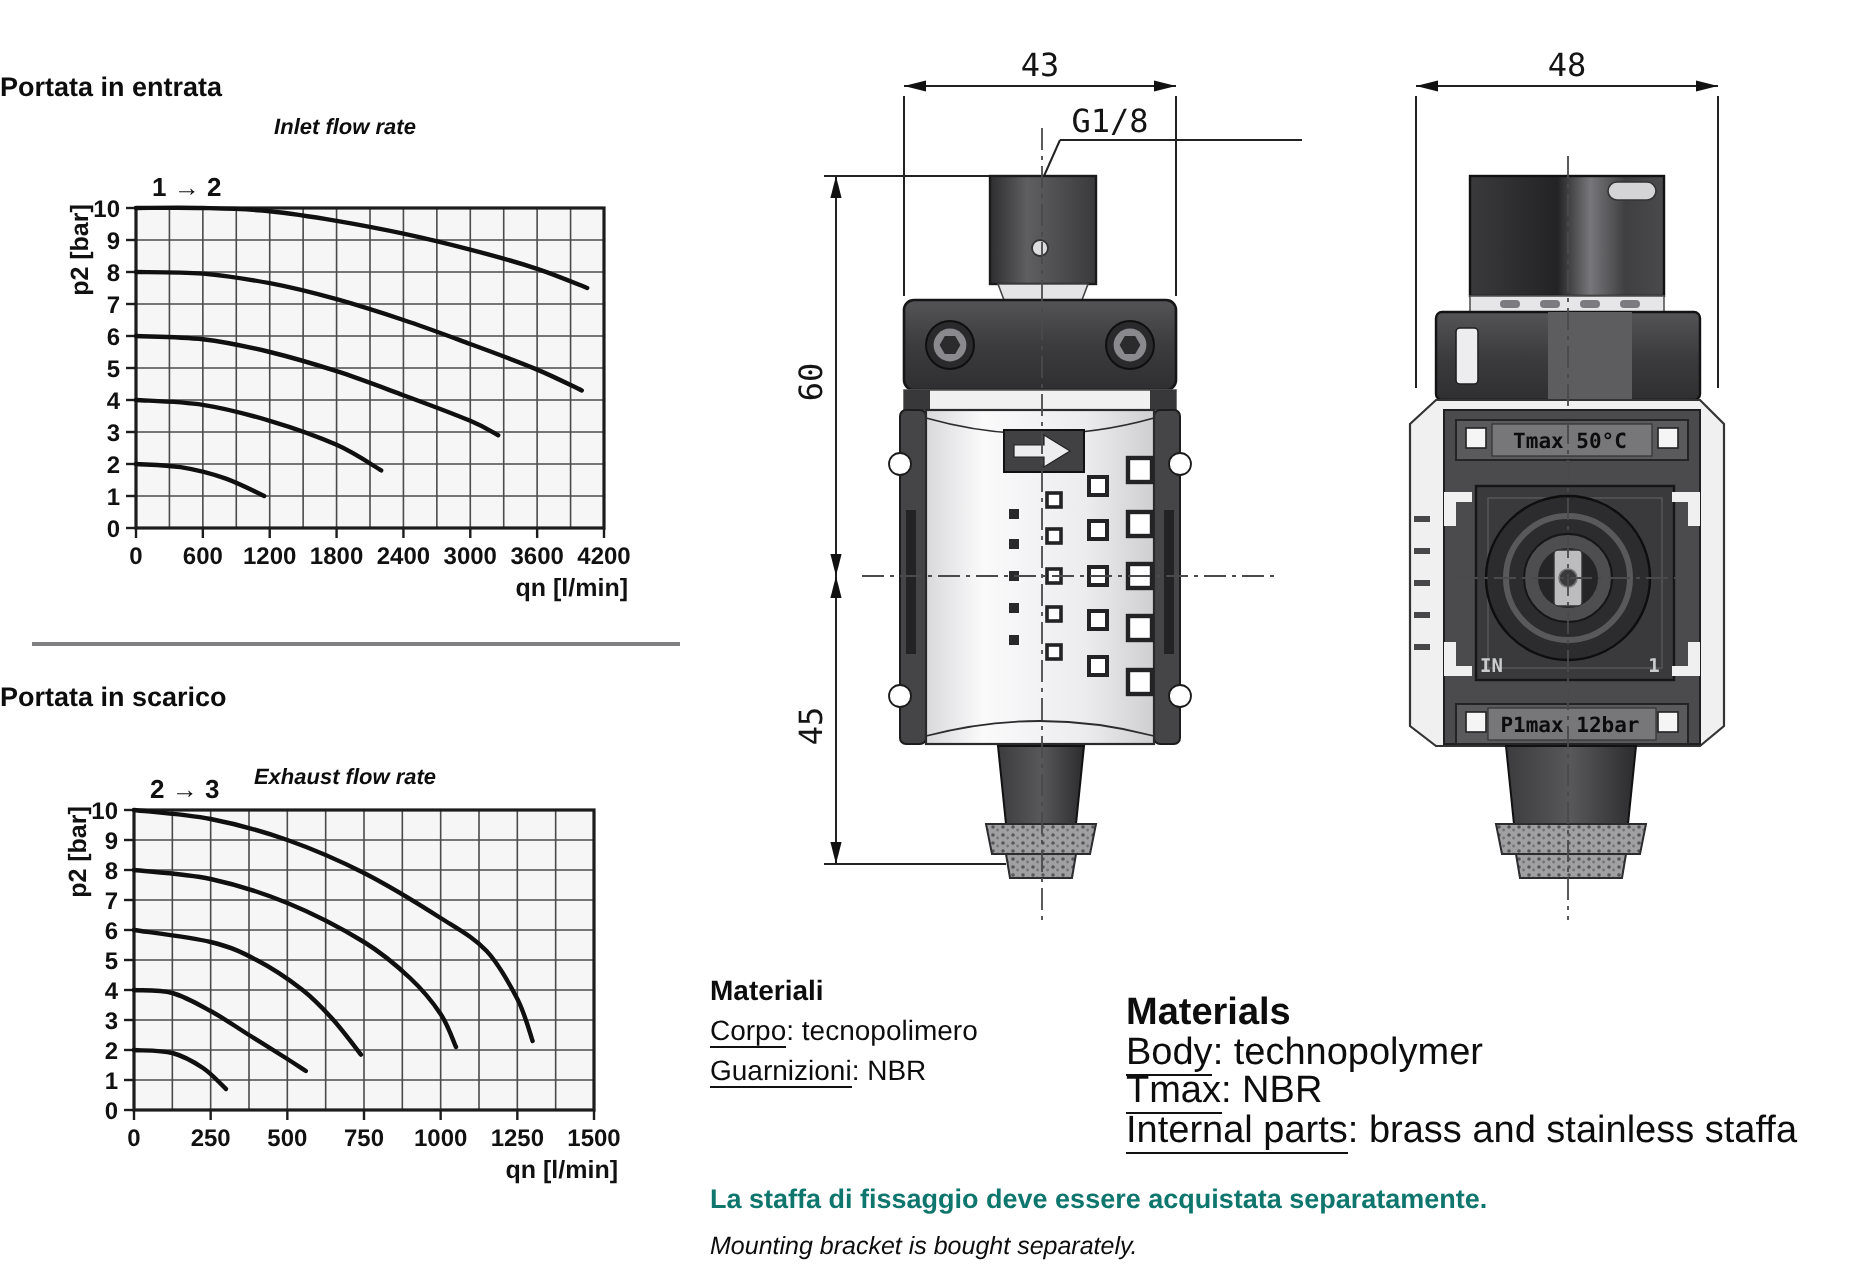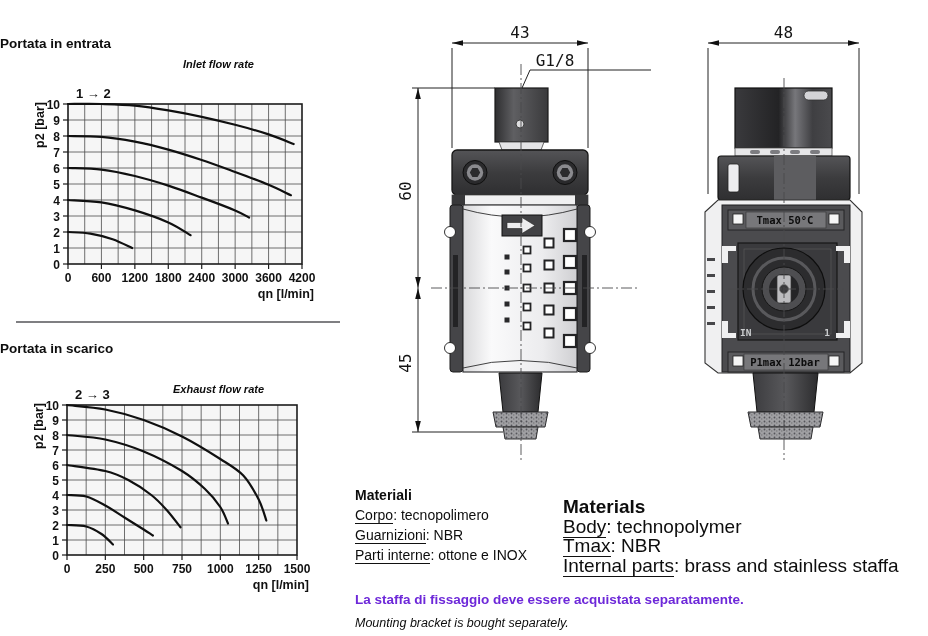--- a/index.html
+++ b/index.html
@@ -1,20 +1,20 @@
 <!DOCTYPE html>
 <html><head>
 <meta charset="utf-8">
 <style>
   html,body{margin:0;padding:0;background:#fff;}
   #page{position:relative;width:928px;height:636px;background:#ffffff;overflow:hidden;
         font-family:"Liberation Sans",sans-serif;color:#111;}
   .abs{position:absolute;}
   .chart-title{position:absolute;text-align:left;font-size:13.5px;font-weight:bold;color:#0d0d0d;}
-  .chart-subtitle{position:absolute;text-align:center;font-size:11px;font-weight:bold;font-style:italic;color:#0d0d0d;padding-left:46px;}
+  .chart-subtitle{position:absolute;text-align:center;font-size:11px;font-weight:bold;font-style:italic;color:#0d0d0d;}
   svg.chart{position:absolute;}
   .grid{stroke:#4b4b4b;stroke-width:0.8;}
   .frame{fill:none;stroke:#1c1c1c;stroke-width:1.6;}
   .tick{stroke:#1c1c1c;stroke-width:1.2;}
   .ticklab{font-family:"Liberation Sans",sans-serif;font-size:12px;font-weight:600;fill:#111;}
   .axislab{font-family:"Liberation Sans",sans-serif;font-size:12.5px;font-weight:600;fill:#111;}
   .annot{font-family:"Liberation Sans",sans-serif;font-size:13px;font-weight:600;fill:#111;}
   .curve{fill:none;stroke:#101010;stroke-width:2.2;stroke-linecap:round;}
   #divider{position:absolute;left:16px;top:321px;width:324px;height:2px;background:#7f7f82;}
   
@@ -23,21 +23,21 @@
   .arrow{fill:#111;stroke:none;}
   .dimtxt{font-family:"DejaVu Sans Mono",monospace;font-size:16px;fill:#141414;}
   .cl{stroke:#4a4a4c;stroke-width:0.9;stroke-dasharray:11 3 2 3;fill:none;}
   .plate-txt{font-family:"DejaVu Sans Mono",monospace;font-size:10.5px;font-weight:bold;fill:#0c0c0c;}
   .plate-txt-light{font-family:"DejaVu Sans Mono",monospace;font-size:9.5px;font-weight:bold;fill:#caccce;}
   
   .mat{position:absolute;font-size:14px;line-height:20px;color:#0d0d0d;}
   .mat-title{font-weight:bold;}
   .term{border-bottom:1.5px solid #111;padding-bottom:0px;}
   .mat.en{font-size:19px;line-height:19.5px;margin-top:12px;}
-  .note-it{position:absolute;font-size:13.5px;font-weight:bold;color:#6d28d9;}
+  .note-it{position:absolute;font-size:13.5px;font-weight:bold;color:#0f766e;}
   .note-en{position:absolute;font-size:12.5px;font-style:italic;color:#0d0d0d;}
 </style>
 </head>
 <body>
 
 <div id="page">
 
   <div class="chart-title" style="left:0;top:36px;width:345px;">Portata in entrata</div>
   <div class="chart-subtitle" style="left:0;top:58px;width:345px;">Inlet flow rate</div>
   <svg id="chart0" class="chart" style="left:0;top:84px;" width="345" height="228">
@@ -399,21 +399,20 @@
 
       <line class="cl" x1="96" y1="70" x2="96" y2="452"></line>
       <line class="cl" x1="40" y1="281" x2="156" y2="281"></line>
     </g>
   </svg>
 
   <div class="mat" style="left:355px;top:485px;">
     <div class="mat-title">Materiali</div>
     <div class="mat-row"><span class="term">Corpo</span><span>: tecnopolimero</span></div>
     <div class="mat-row"><span class="term">Guarnizioni</span><span>: NBR</span></div>
-    <div class="mat-row"><span class="term">Parti interne</span><span>: ottone e INOX</span></div>
   </div>
 
   <div class="mat en" style="left:563px;top:485px;">
     <div class="mat-title">Materials</div>
     <div class="mat-row"><span class="term">Body</span><span>: technopolymer</span></div>
     <div class="mat-row"><span class="term">Tmax</span><span>: NBR</span></div>
     <div class="mat-row"><span class="term">Internal parts</span><span>: brass and stainless staffa</span></div>
   </div>
 
   <div class="note-it" style="left:355px;top:592px;">La staffa di fissaggio deve essere acquistata separatamente.</div>

